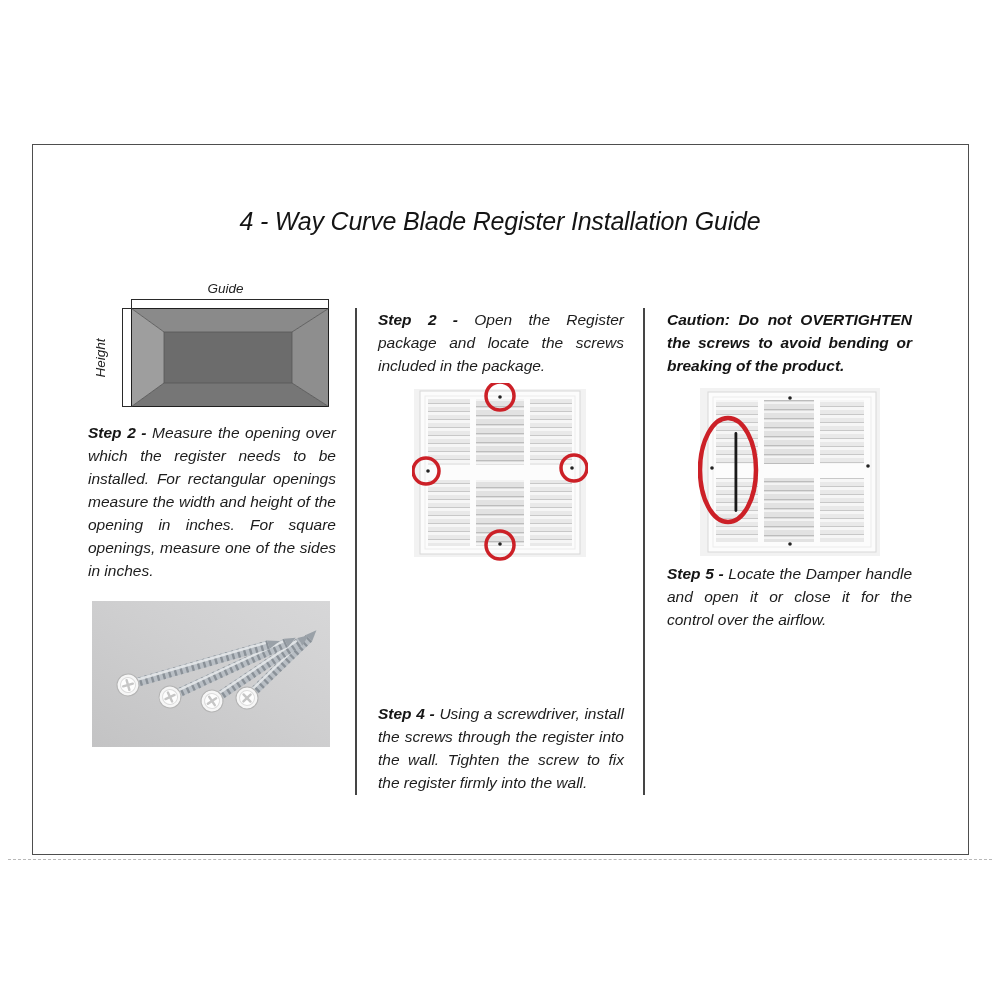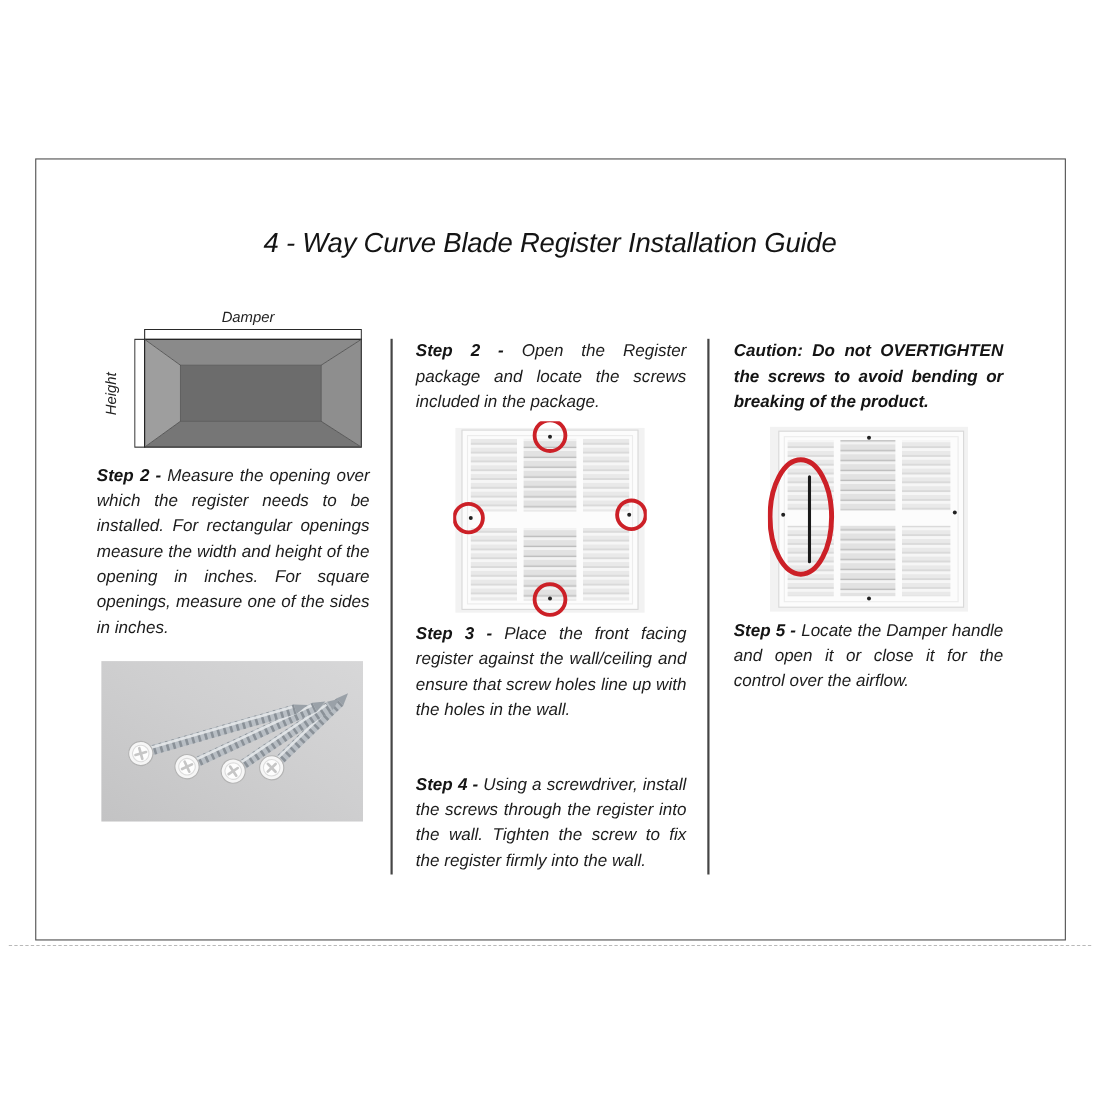--- a/index.html
+++ b/index.html
@@ -29,21 +29,21 @@
 </head>
 <body>
 
 <div class="canvas">
 
   <div class="page-border"></div>
   <div class="dashed-rule"></div>
 
   <h1 class="title">4 - Way Curve Blade Register Installation Guide</h1>
 
-  <div class="diagram-label width-label">Damper</div>
+  <div class="diagram-label width-label">Guide</div>
   <div class="diagram-label height-label">Height</div>
 
   <svg class="opening-diagram" width="207" height="109" viewBox="0 0 207 109">
 
     <rect x="9.5" y="0.5" width="197" height="9" fill="#ffffff" stroke="#2a2a2a" stroke-width="1"></rect>
     <rect x="0.5" y="9.5" width="9" height="98" fill="#ffffff" stroke="#2a2a2a" stroke-width="1"></rect>
 
     <polygon points="9.5,9.5 206.5,9.5 170,33 42,33" fill="#8a8a8a"></polygon>
     <polygon points="9.5,9.5 42,33 42,84 9.5,107.5" fill="#9e9e9e"></polygon>
     <polygon points="206.5,9.5 206.5,107.5 170,84 170,33" fill="#8e8e8e"></polygon>
@@ -159,22 +159,20 @@
     <circle cx="88" cy="161" r="1.8" fill="#222"></circle>
 
     <g fill="none" stroke="#cc2027" stroke-width="3.5">
       <circle cx="88" cy="13" r="14"></circle>
       <circle cx="14" cy="88" r="13"></circle>
       <circle cx="162" cy="85" r="13"></circle>
       <circle cx="88" cy="162" r="14"></circle>
     </g>
   </svg>
 
-  <p class="para" style="left:378px;top:565px;width:246px;"><strong>Step 3 -</strong>
-    <span>Place the front facing register against the wall/ceiling and ensure that screw holes line up with the holes in the wall.</span></p>
 
   <p class="para" style="left:378px;top:702px;width:246px;"><strong>Step 4 -</strong>
     <span>Using a screwdriver, install the screws through the register into the wall. Tighten the screw to fix the register firmly into the wall.</span></p>
 
   <p class="para" style="left:667px;top:308px;width:245px;"><strong>Caution: Do not OVERTIGHTEN the screws to avoid bending or breaking of the product.</strong></p>
 
   <svg class="register-damper" width="184" height="172" viewBox="0 0 184 172">
     <defs>
       <pattern id="pr-main" patternUnits="userSpaceOnUse" width="184" height="9">
         <rect width="184" height="9" fill="#f3f3f3"></rect>

